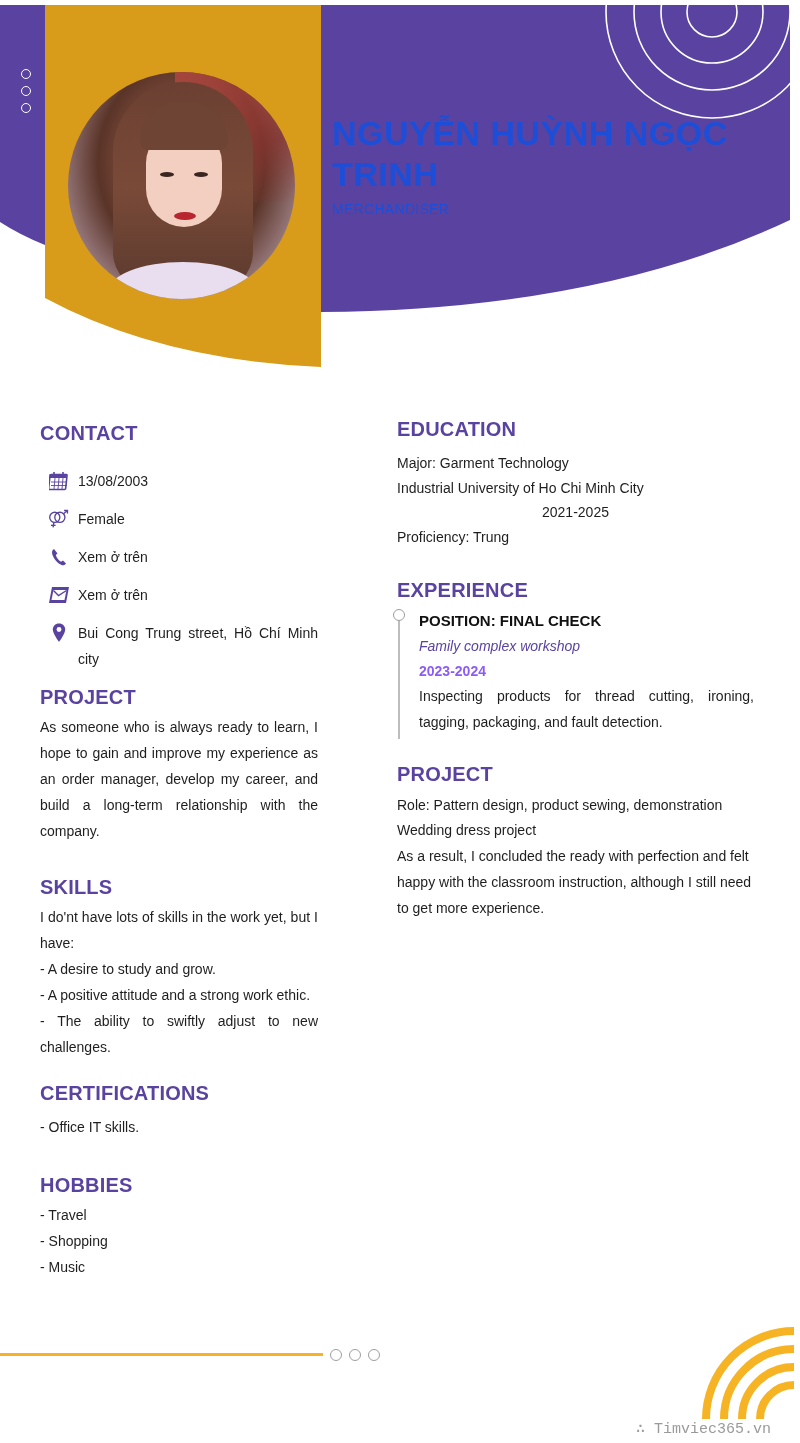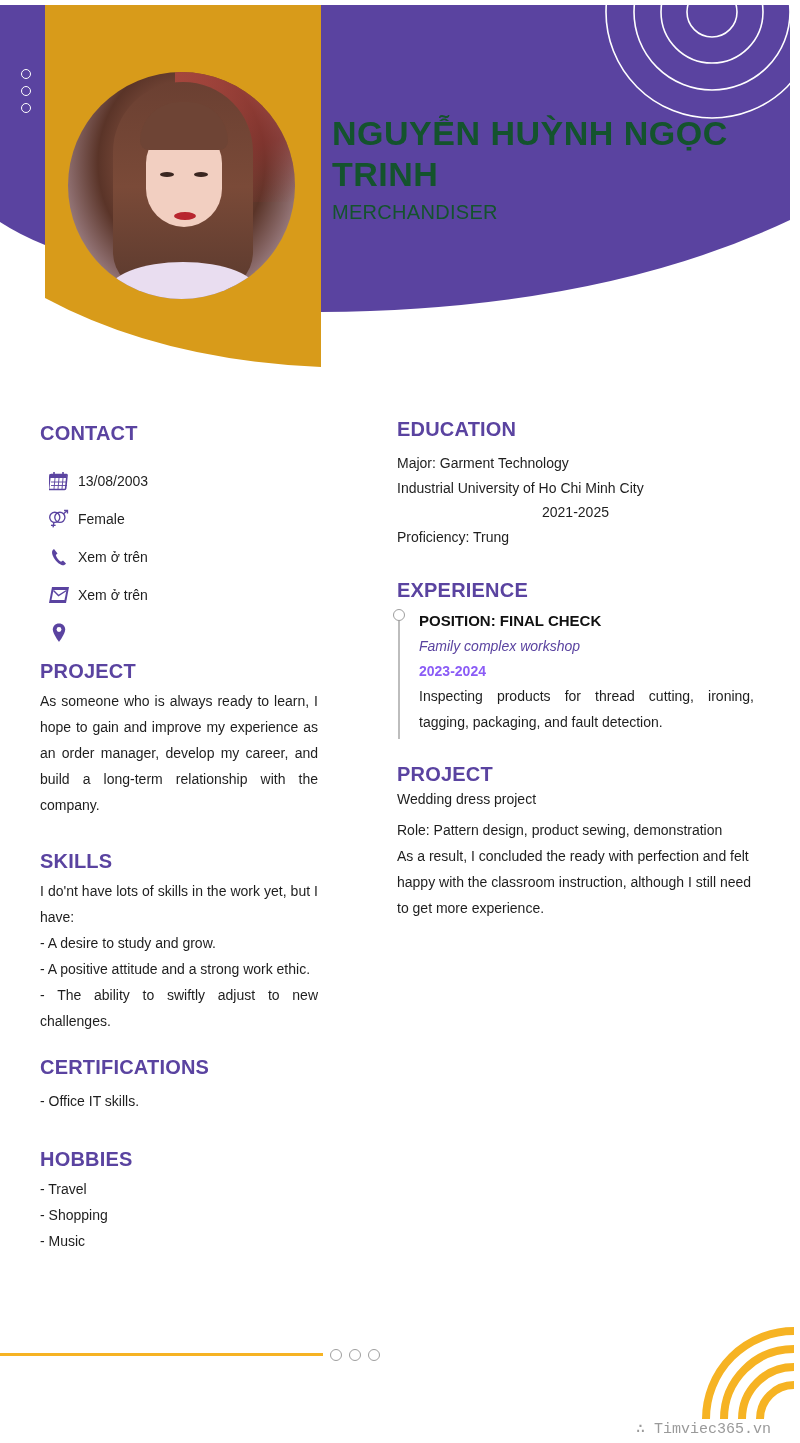--- a/index.html
+++ b/index.html
@@ -15,23 +15,23 @@
     .photo { position: absolute; left: 68px; top: 72px; width: 227px; height: 227px; border-radius: 50%; overflow: hidden;
       background: radial-gradient(ellipse at 50% 40%, #f3d3c6 0%, #e9b9a7 18%, #7a4a3a 34%, #5a3428 52%, #8a6a6a 70%, #d9c8d6 100%); }
     .photo .bg-red { position: absolute; right: 0; top: 0; width: 120px; height: 130px; background: linear-gradient(160deg, #c14a43 0%, #8d3430 60%, transparent 100%); opacity: .7; }
     .photo .hair { position: absolute; left: 45px; top: 10px; width: 140px; height: 210px; border-radius: 70px 70px 40px 40px; background: linear-gradient(180deg, #6b4032 0%, #7a4a38 50%, #5b3a2e 100%); }
     .photo .face { position: absolute; left: 78px; top: 55px; width: 76px; height: 100px; border-radius: 38px 38px 40px 40px; background: #f2cfc1; }
     .photo .bangs { position: absolute; left: 72px; top: 30px; width: 88px; height: 48px; border-radius: 44px 44px 10px 10px; background: #6e4435; }
     .photo .eye { position: absolute; top: 100px; width: 14px; height: 5px; border-radius: 50%; background: #3a2620; }
     .photo .lips { position: absolute; left: 106px; top: 140px; width: 22px; height: 8px; border-radius: 50%; background: #b8262f; }
     .photo .shirt { position: absolute; left: 40px; top: 190px; width: 150px; height: 60px; border-radius: 50% 50% 0 0; background: #e9ddf0; }
 
-    .name-block { position: absolute; left: 332px; top: 113px; width: 440px; color: #14532d; }
+    .name-block { position: absolute; left: 332px; top: 113px; width: 440px; color: #1d4ed8; }
     .name { font-size: 34px; font-weight: bold; line-height: 41px; letter-spacing: 0.5px; }
-    .title { font-size: 20px; margin-top: 6px; letter-spacing: 0.3px; }
+    .title { font-size: 14px; margin-top: 6px; letter-spacing: 0.3px; }
 
     .col-left { position: absolute; left: 40px; top: 420px; width: 278px; }
     .col-right { position: absolute; left: 397px; top: 416px; width: 357px; }
 
     h2.section { color: #5a43a0; font-size: 20px; font-weight: bold; line-height: 26px; letter-spacing: 0.2px; }
     .txt { font-size: 14px; line-height: 26px; color: #1e1e1e; }
     .justify { text-align: justify; }
 
     .contact-list { margin-top: 22px; }
     .contact-item { display: flex; align-items: flex-start; margin-bottom: 12px; }
@@ -152,20 +152,21 @@
         </span>
         <span class="txt">Xem ở trên</span>
       </div>
       <div class="contact-item">
         <span class="ic">
           <svg width="14" height="20" viewBox="0 0 14 20">
               <path d="M7 0.5 C3.2 0.5 0.8 3.2 0.8 6.6 C0.8 11 7 19 7 19 C7 19 13.2 11 13.2 6.6 C13.2 3.2 10.8 0.5 7 0.5 Z" fill="#5a43a0"></path>
               <circle cx="7" cy="6.5" r="2.4" fill="#ffffff"></circle>
             </svg>
         </span>
+        <span class="txt justify">Bui Cong Trung street, Hồ Chí Minh city</span>
       </div>
     </div>
   </section>
 
   <section class="sec" style="margin-top:8px;">
     <h2 class="section">PROJECT</h2>
     <p class="txt justify" style="margin-top:4px;">As someone who is always ready to learn, I hope to gain and improve my experience as an order manager, develop my career, and build a long-term relationship with the company.</p>
   </section>
 
   <section style="margin-top:30px;">
@@ -207,22 +208,22 @@
       <div class="exp-dot"></div>
       <div class="exp-pos">POSITION: FINAL CHECK</div>
       <div class="exp-company">Family complex workshop</div>
       <div class="exp-date">2023-2024</div>
       <p class="txt justify">Inspecting products for thread cutting, ironing, tagging, packaging, and fault detection.</p>
     </div>
   </section>
 
   <section style="margin-top:26px;">
     <h2 class="section">PROJECT</h2>
+    <p class="txt" style="margin-top:6px; line-height:25px;">Role: Pattern design, product sewing, demonstration</p>
     <p class="txt" style="line-height:25px;">Wedding dress project</p>
-    <p class="txt" style="margin-top:6px; line-height:25px;">Role: Pattern design, product sewing, demonstration</p>
     <p class="txt">As a result, I concluded the ready with perfection and felt happy with the classroom instruction, although I still need to get more experience.</p>
   </section>
 </div>
 
 <div class="footer-line"></div>
 <div class="footer-dots">
   <span></span>
   <span></span>
   <span></span>
 </div>

